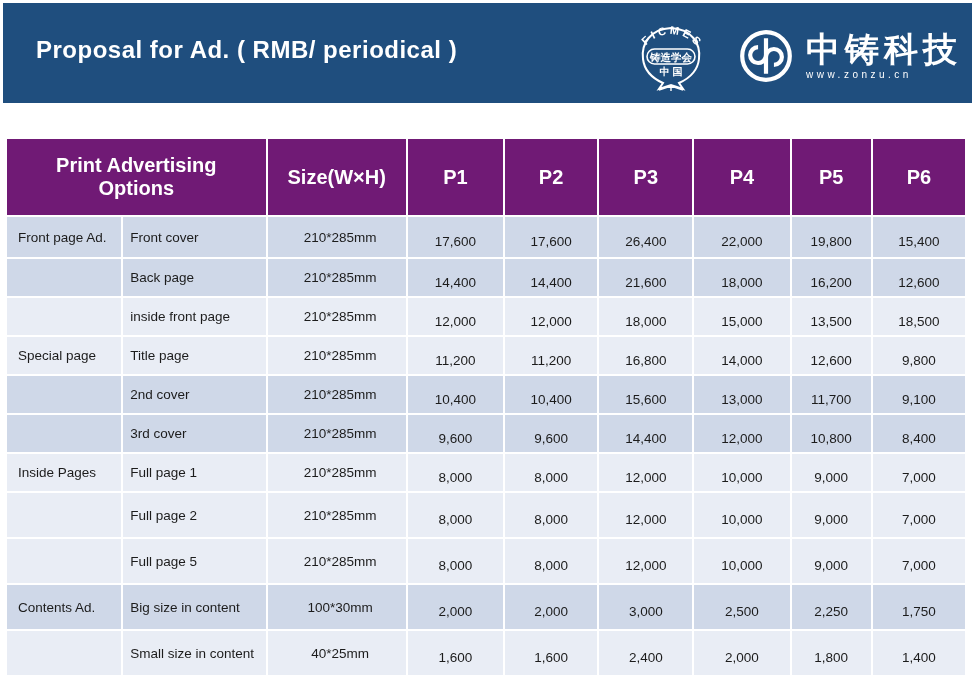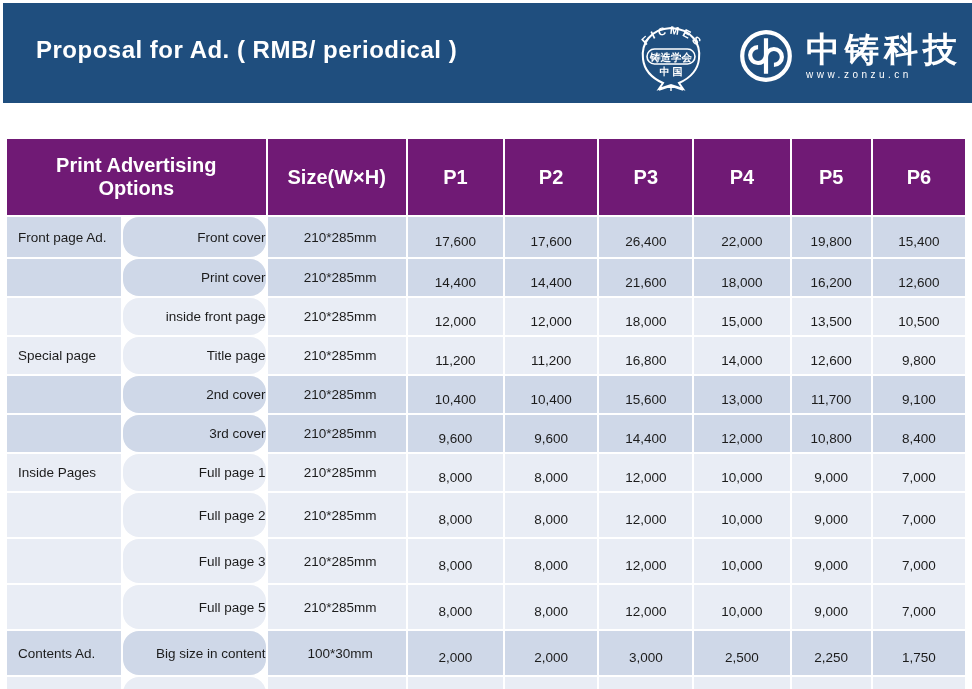--- a/index.html
+++ b/index.html
@@ -37,21 +37,21 @@
     background:#701a75;color:#ffffff;font-weight:bold;font-size:20px;
     text-align:center;height:38px;padding:15px;
   }
   td{
     font-size:13.5px;color:#1c1c1c;padding:0;overflow:hidden;
     vertical-align:middle;white-space:nowrap;
   }
   tr.band-a td{background:#CFD8E8;}
   tr.band-b td{background:#E9EDF5;}
   td.group{text-align:left;padding-left:11px;}
-  td.option{text-align:right;padding-left:7px;border-radius:16px;}
+  td.option{text-align:left;padding-left:7px;}
   td.size{text-align:center;padding-left:7px;}
   td.price{text-align:center;padding-top:9px;}
   tbody tr{height:37px;}
   tbody tr:nth-child(1){height:40px;}
   tbody tr:nth-child(n+8):nth-child(-n+12){height:44px;}
   tbody tr:nth-child(13){height:52px;}
   tbody tr:nth-child(14){height:44px;}
 </style>
 </head>
 <body>
@@ -121,39 +121,39 @@
           <td class="size">210*285mm</td>
           <td class="price">17,600</td>
           <td class="price">17,600</td>
           <td class="price">26,400</td>
           <td class="price">22,000</td>
           <td class="price">19,800</td>
           <td class="price">15,400</td>
         </tr>
         <tr class="band-a">
           <td class="group"></td>
-          <td class="option">Print cover</td>
+          <td class="option">Back page</td>
           <td class="size">210*285mm</td>
           <td class="price">14,400</td>
           <td class="price">14,400</td>
           <td class="price">21,600</td>
           <td class="price">18,000</td>
           <td class="price">16,200</td>
           <td class="price">12,600</td>
         </tr>
         <tr class="band-b">
           <td class="group"></td>
           <td class="option">inside front page</td>
           <td class="size">210*285mm</td>
           <td class="price">12,000</td>
           <td class="price">12,000</td>
           <td class="price">18,000</td>
           <td class="price">15,000</td>
           <td class="price">13,500</td>
-          <td class="price">10,500</td>
+          <td class="price">18,500</td>
         </tr>
         <tr class="band-b">
           <td class="group">Special page</td>
           <td class="option">Title page</td>
           <td class="size">210*285mm</td>
           <td class="price">11,200</td>
           <td class="price">11,200</td>
           <td class="price">16,800</td>
           <td class="price">14,000</td>
           <td class="price">12,600</td>
@@ -188,31 +188,20 @@
           <td class="price">8,000</td>
           <td class="price">8,000</td>
           <td class="price">12,000</td>
           <td class="price">10,000</td>
           <td class="price">9,000</td>
           <td class="price">7,000</td>
         </tr>
         <tr class="band-b">
           <td class="group"></td>
           <td class="option">Full page 2</td>
-          <td class="size">210*285mm</td>
-          <td class="price">8,000</td>
-          <td class="price">8,000</td>
-          <td class="price">12,000</td>
-          <td class="price">10,000</td>
-          <td class="price">9,000</td>
-          <td class="price">7,000</td>
-        </tr>
-        <tr class="band-b">
-          <td class="group"></td>
-          <td class="option">Full page 3</td>
           <td class="size">210*285mm</td>
           <td class="price">8,000</td>
           <td class="price">8,000</td>
           <td class="price">12,000</td>
           <td class="price">10,000</td>
           <td class="price">9,000</td>
           <td class="price">7,000</td>
         </tr>
         <tr class="band-b">
           <td class="group"></td>

